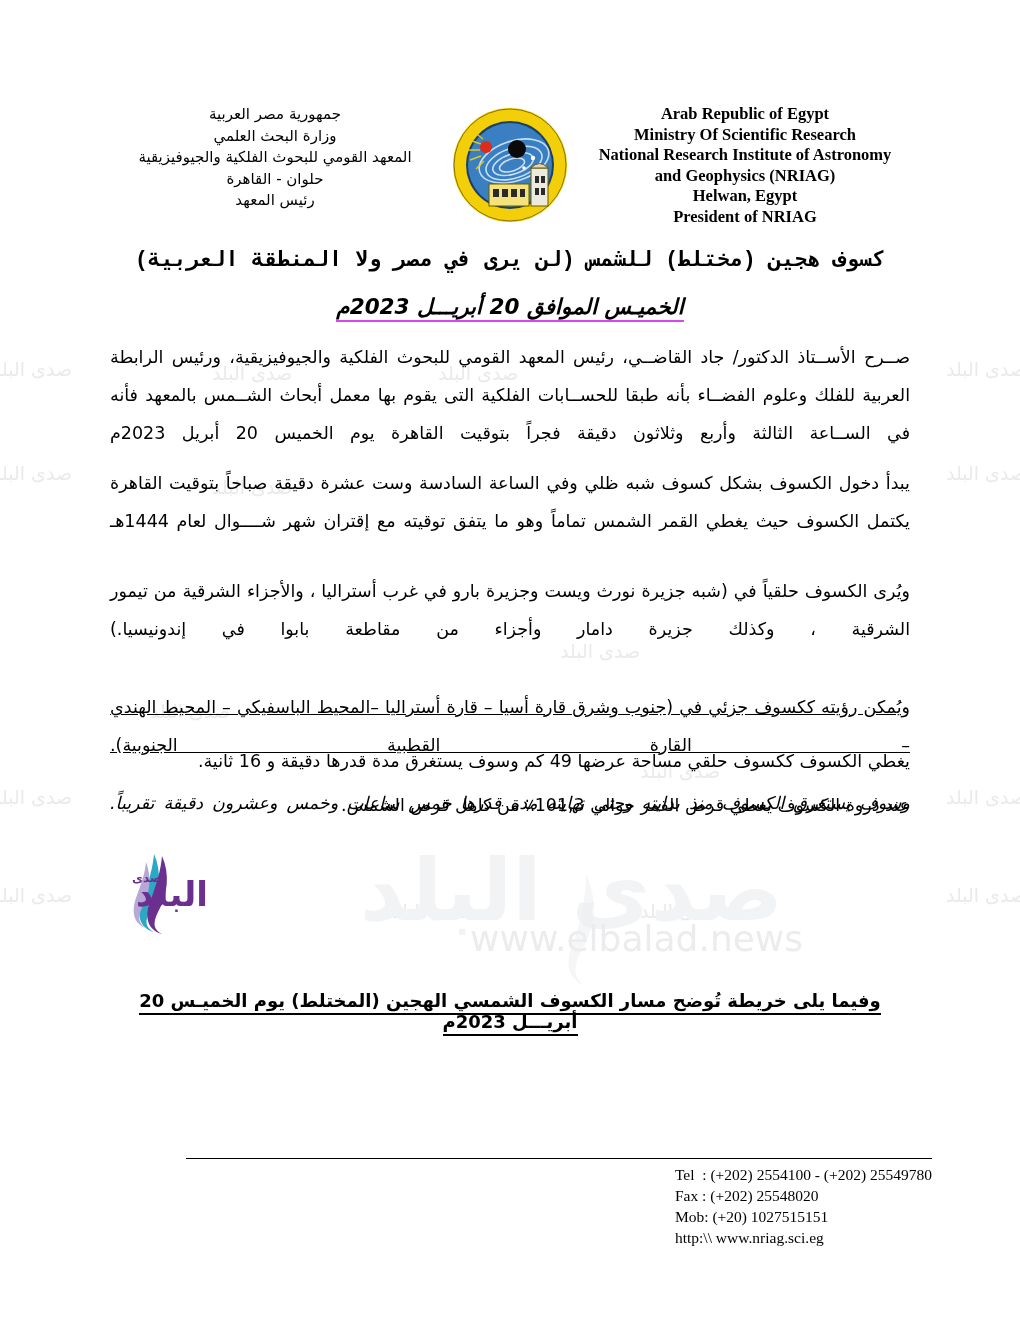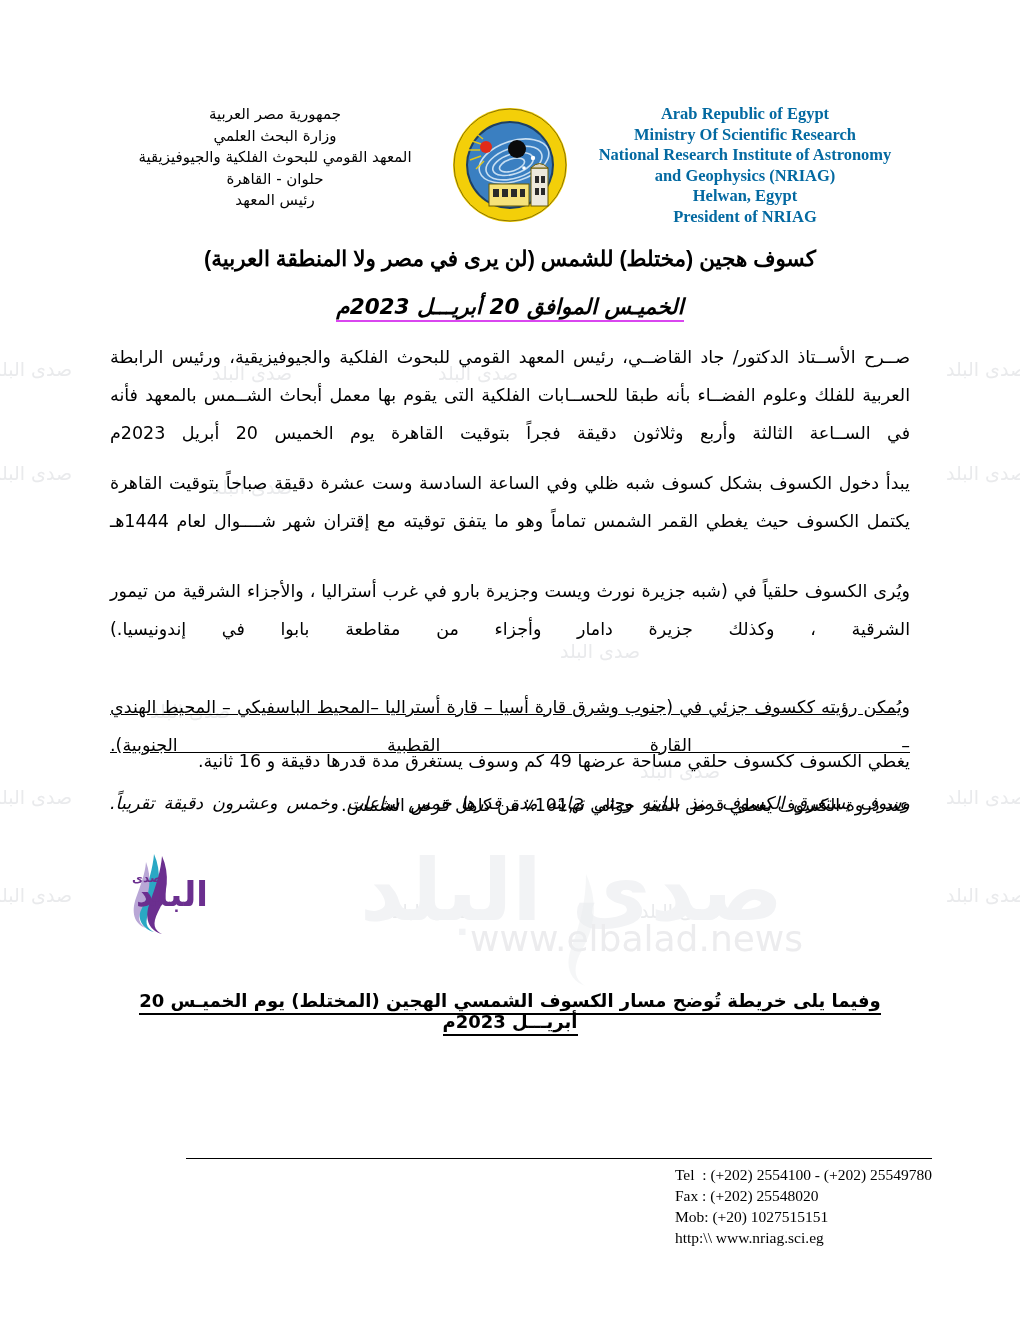--- a/index.html
+++ b/index.html
@@ -70,21 +70,21 @@
     z-index: 2;
   }
   .hdr-en {
     width: 330px;
     text-align: center;
     direction: ltr;
     font-family: "Liberation Serif", serif;
     font-size: 16.5px;
     line-height: 20.5px;
     font-weight: bold;
-    color: #0369a1;
+    color: #000000;
   }
   .hdr-logo {
     width: 140px;
     display: flex;
     justify-content: center;
     align-items: flex-start;
     padding-top: 2px;
   }
   .hdr-ar {
     width: 330px;
@@ -97,21 +97,21 @@
   }
   .hdr-ar div { white-space: nowrap; }
 
   
   .title-main {
     position: absolute;
     top: 246px;
     left: 0;
     width: 1020px;
     text-align: center;
-    font-family: Liberation Sans, sans-serif;
+    font-family: Liberation Mono, monospace;
     font-weight: bold;
     font-size: 21.5px;
     direction: rtl;
     z-index: 2;
   }
   .title-sub {
     position: absolute;
     top: 294px;
     left: 0;
     width: 1020px;

